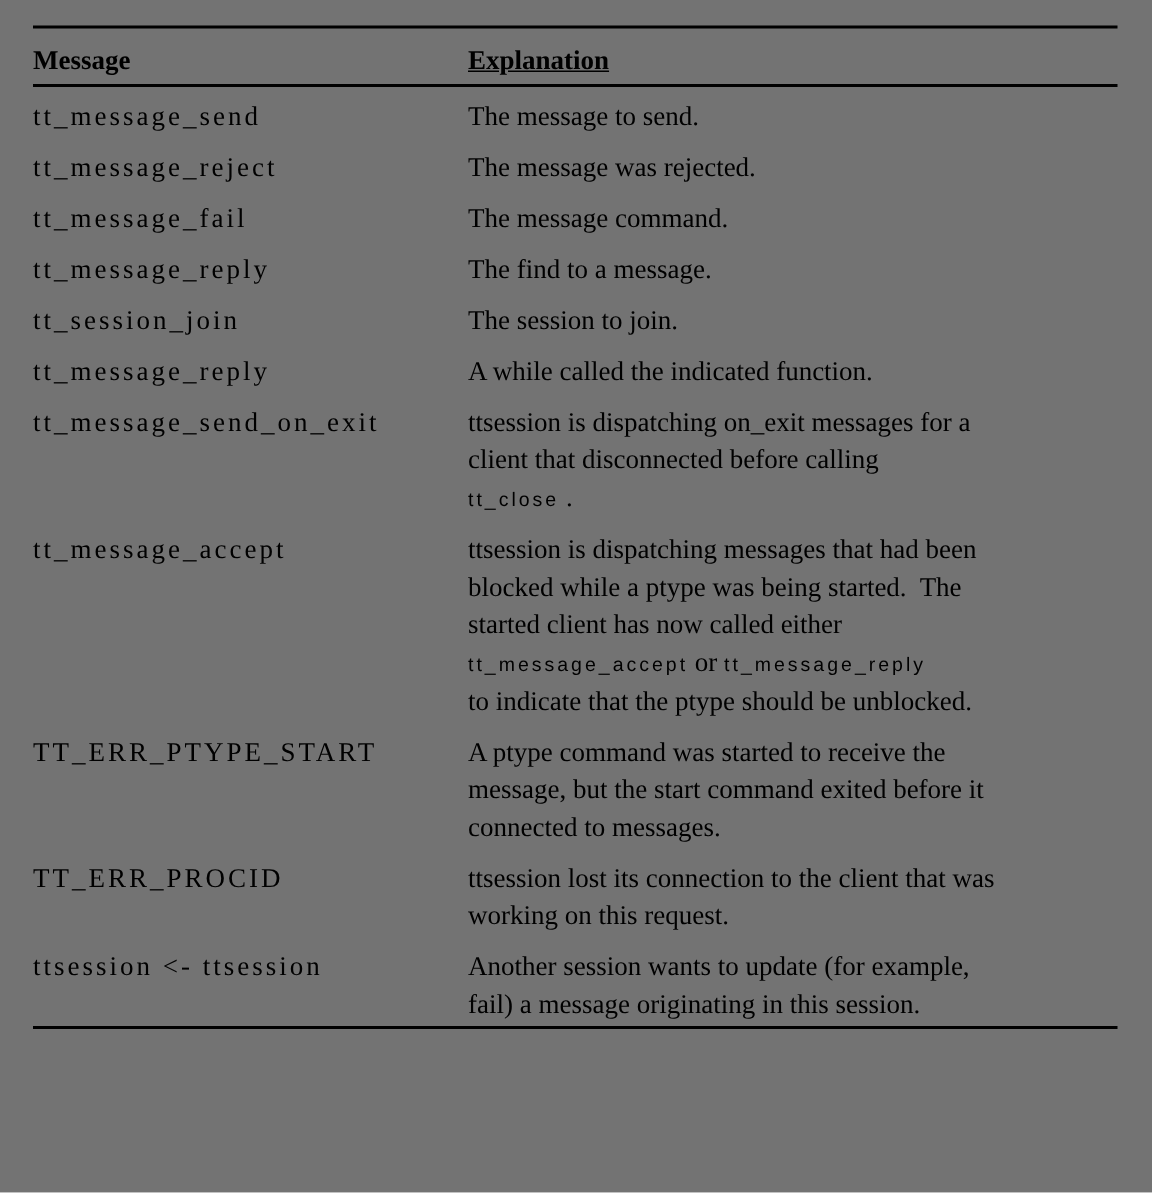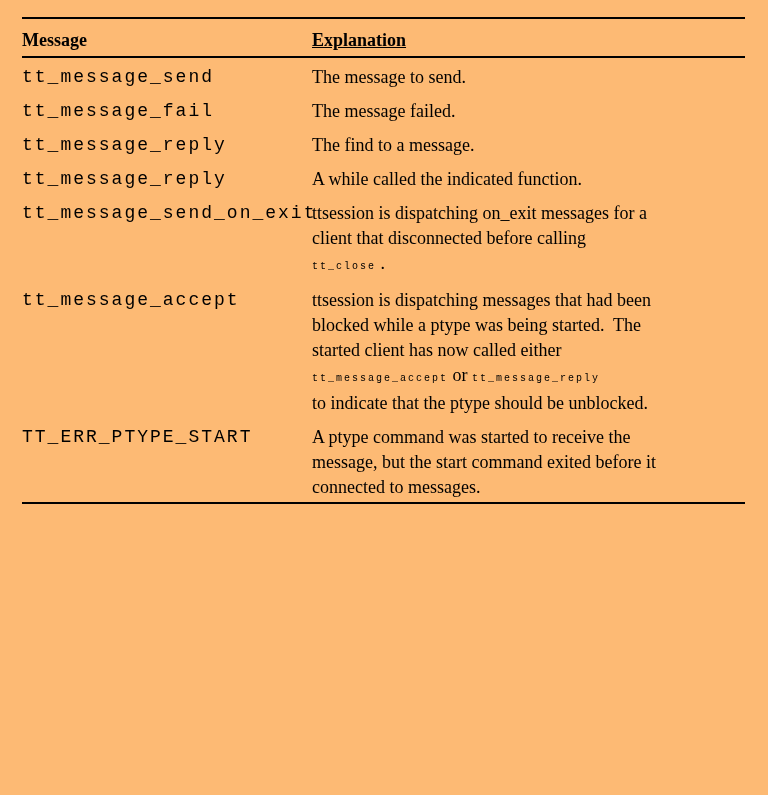--- a/index.html
+++ b/index.html
@@ -5,21 +5,21 @@
   html, body {
     margin: 0;
     padding: 0;
     background: #ffffff;
     color: #000000;
     font-family: "Liberation Serif", serif;
   }
   .page {
     width: 768px;
     height: 795px;
-    background: #fdba74;
+    background: #737373;
     box-sizing: border-box;
     overflow: hidden;
   }
   .doc-table-wrap {
     margin: 17px 23px 0 22px;
   }
   table.msg-table {
     border-collapse: collapse;
     width: 723px;
     table-layout: fixed;
@@ -38,33 +38,33 @@
   }
   th.col-msg { width: 290px; }
   th.col-exp { width: 433px; text-decoration: underline; }
   table.msg-table tbody td {
     vertical-align: top;
     padding: 7px 0 2px 0;
     font-size: 18px;
     line-height: 25px;
   }
   td.message-cell {
-    font-family: Liberation Mono, monospace;
+    font-family: Liberation Serif, serif;
     font-size: 15px;
     letter-spacing: 2px;
     line-height: 25px;
     margin-left: 12px;
   }
   td.explanation-cell {
     font-family: "Liberation Serif", serif;
     white-space: pre-wrap;
   }
   td.explanation-cell .code {
-    font-family: Liberation Mono, monospace;
-    font-size: 10px;
+    font-family: Liberation Sans, sans-serif;
+    font-size: 13px;
     letter-spacing: 2px;
   }
 </style>
 </head>
 <body>
 
 <div class="page">
   <div class="doc-table-wrap">
     <table class="msg-table">
       <thead>
@@ -72,39 +72,55 @@
           <th class="col-msg">Message</th>
           <th class="col-exp">Explanation</th>
         </tr>
       </thead>
       <tbody>
           <tr>
             <td class="message-cell">tt_message_send</td>
             <td class="explanation-cell"><span class="text-run">The message to send.</span></td>
           </tr>
           <tr>
+            <td class="message-cell">tt_message_reject</td>
+            <td class="explanation-cell"><span class="text-run">The message was rejected.</span></td>
+          </tr>
+          <tr>
             <td class="message-cell">tt_message_fail</td>
-            <td class="explanation-cell"><span class="text-run">The message failed.</span></td>
+            <td class="explanation-cell"><span class="text-run">The message command.</span></td>
           </tr>
           <tr>
             <td class="message-cell">tt_message_reply</td>
             <td class="explanation-cell"><span class="text-run">The find to a message.</span></td>
+          </tr>
+          <tr>
+            <td class="message-cell">tt_session_join</td>
+            <td class="explanation-cell"><span class="text-run">The session to join.</span></td>
           </tr>
           <tr>
             <td class="message-cell">tt_message_reply</td>
             <td class="explanation-cell"><span class="text-run">A while called the indicated function.</span></td>
           </tr>
           <tr>
             <td class="message-cell">tt_message_send_on_exit</td>
             <td class="explanation-cell"><span class="text-run">ttsession is dispatching on_exit messages for a</span><br><span class="text-run">client that disconnected before calling</span><br><span class="code">tt_close</span><span class="text-run"> .</span></td>
           </tr>
           <tr>
             <td class="message-cell">tt_message_accept</td>
             <td class="explanation-cell"><span class="text-run">ttsession is dispatching messages that had been</span><br><span class="text-run">blocked while a ptype was being started.  The</span><br><span class="text-run">started client has now called either</span><br><span class="code">tt_message_accept</span><span class="text-run"> or </span><span class="code">tt_message_reply</span><br><span class="text-run">to indicate that the ptype should be unblocked.</span></td>
           </tr>
           <tr>
             <td class="message-cell">TT_ERR_PTYPE_START</td>
             <td class="explanation-cell"><span class="text-run">A ptype command was started to receive the</span><br><span class="text-run">message, but the start command exited before it</span><br><span class="text-run">connected to messages.</span></td>
           </tr>
+          <tr>
+            <td class="message-cell">TT_ERR_PROCID</td>
+            <td class="explanation-cell"><span class="text-run">ttsession lost its connection to the client that was</span><br><span class="text-run">working on this request.</span></td>
+          </tr>
+          <tr>
+            <td class="message-cell">ttsession &lt;- ttsession</td>
+            <td class="explanation-cell"><span class="text-run">Another session wants to update (for example,</span><br><span class="text-run">fail) a message originating in this session.</span></td>
+          </tr>
         </tbody>
     </table>
   </div>
 </div>
 
 </body></html>

